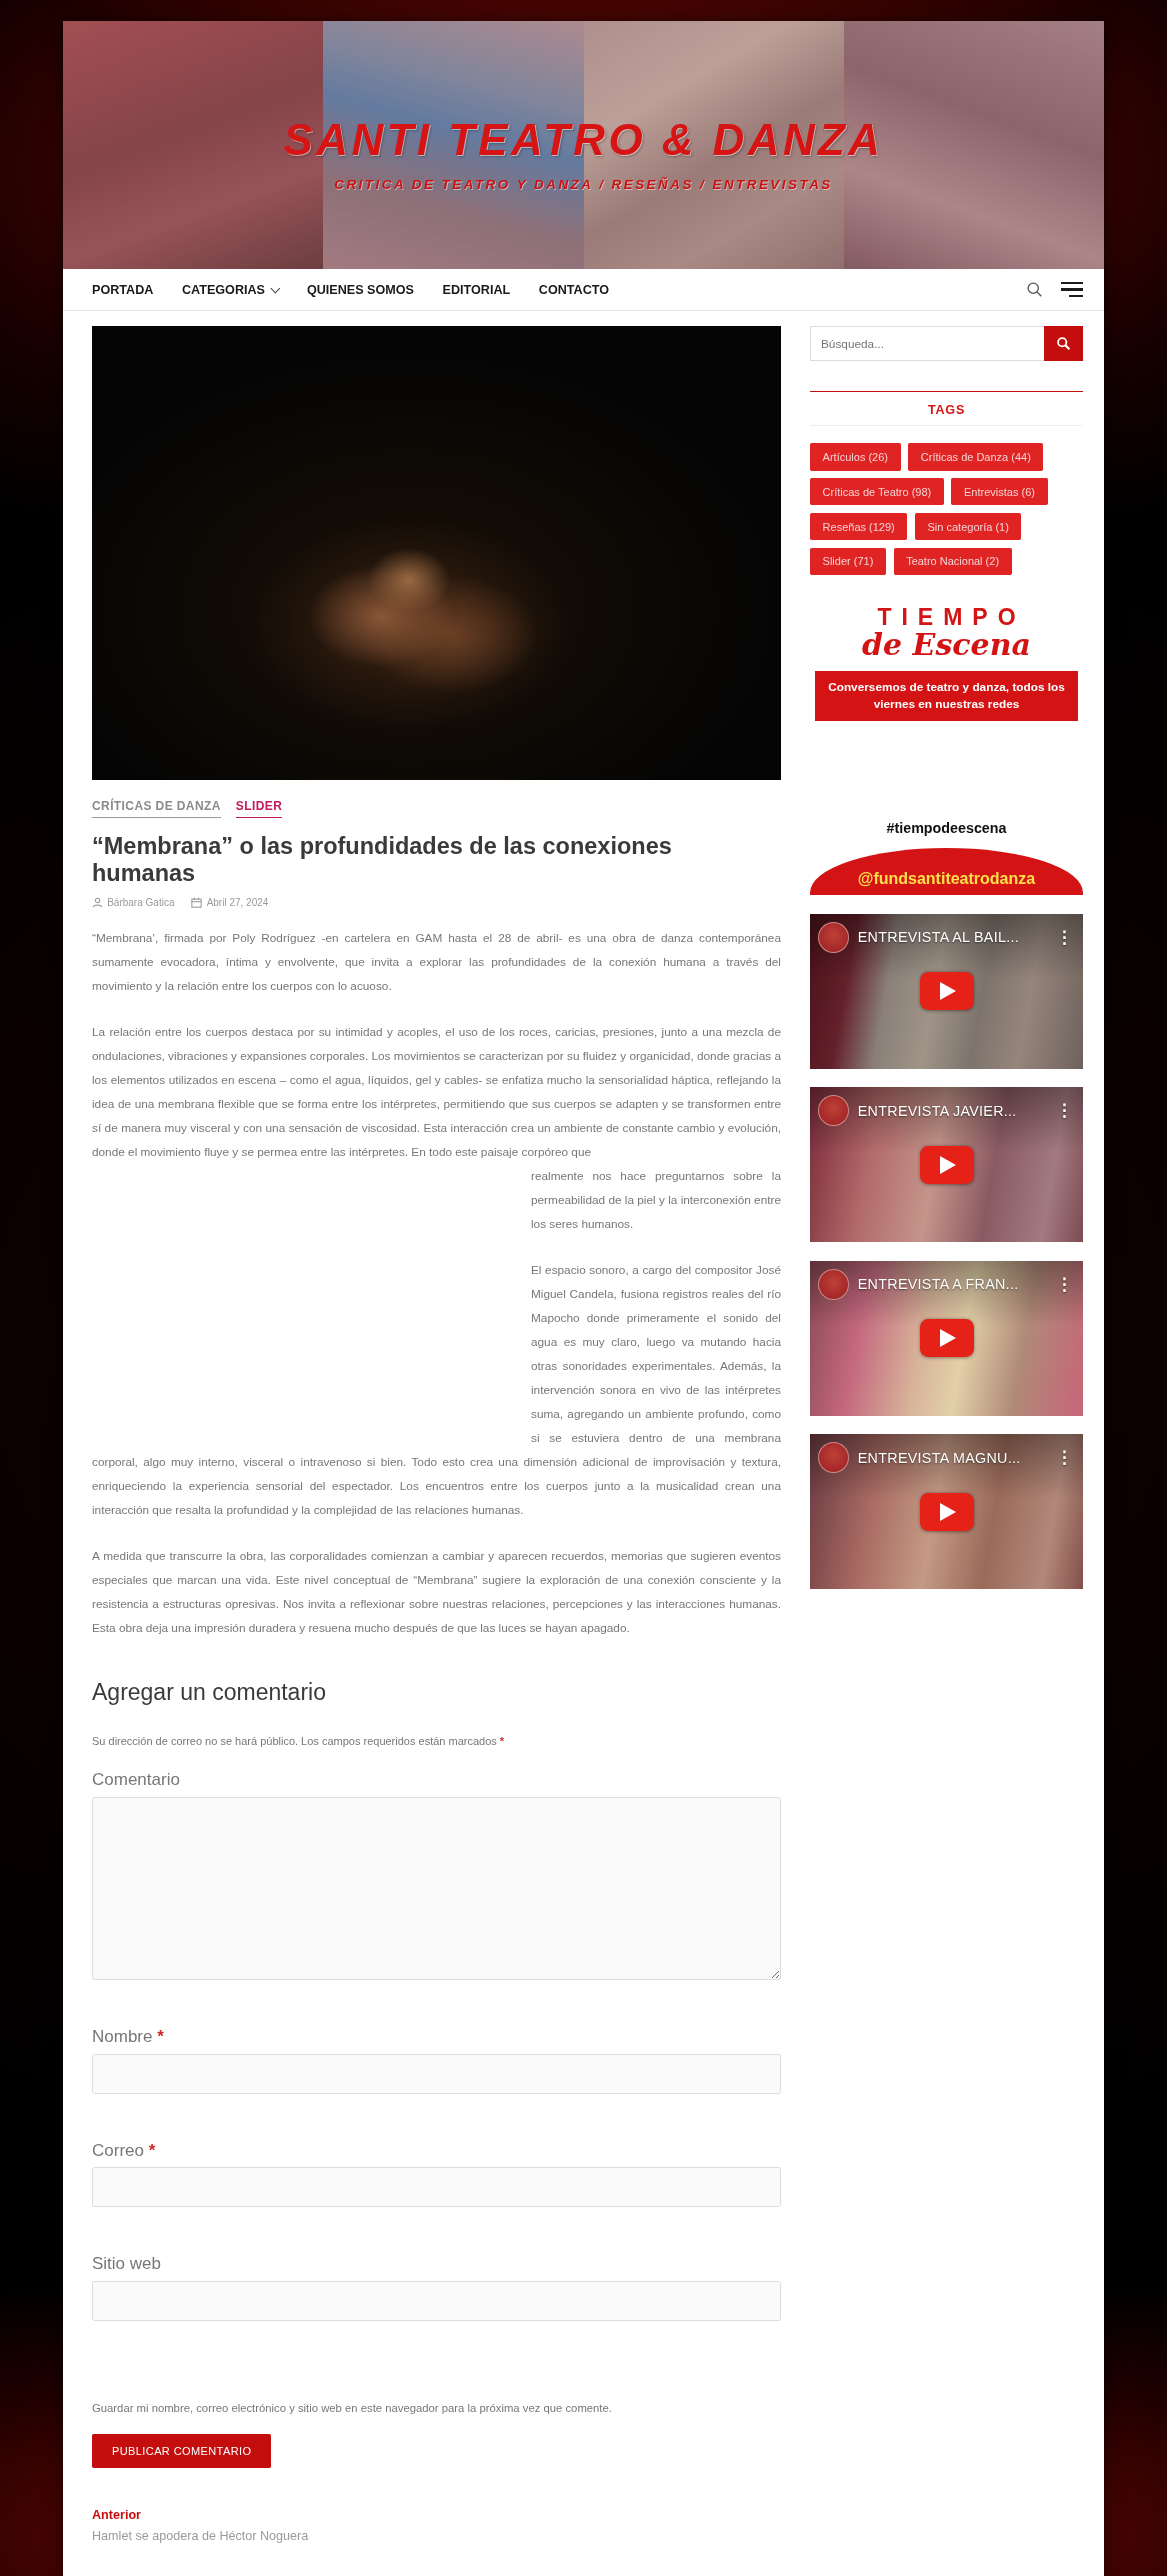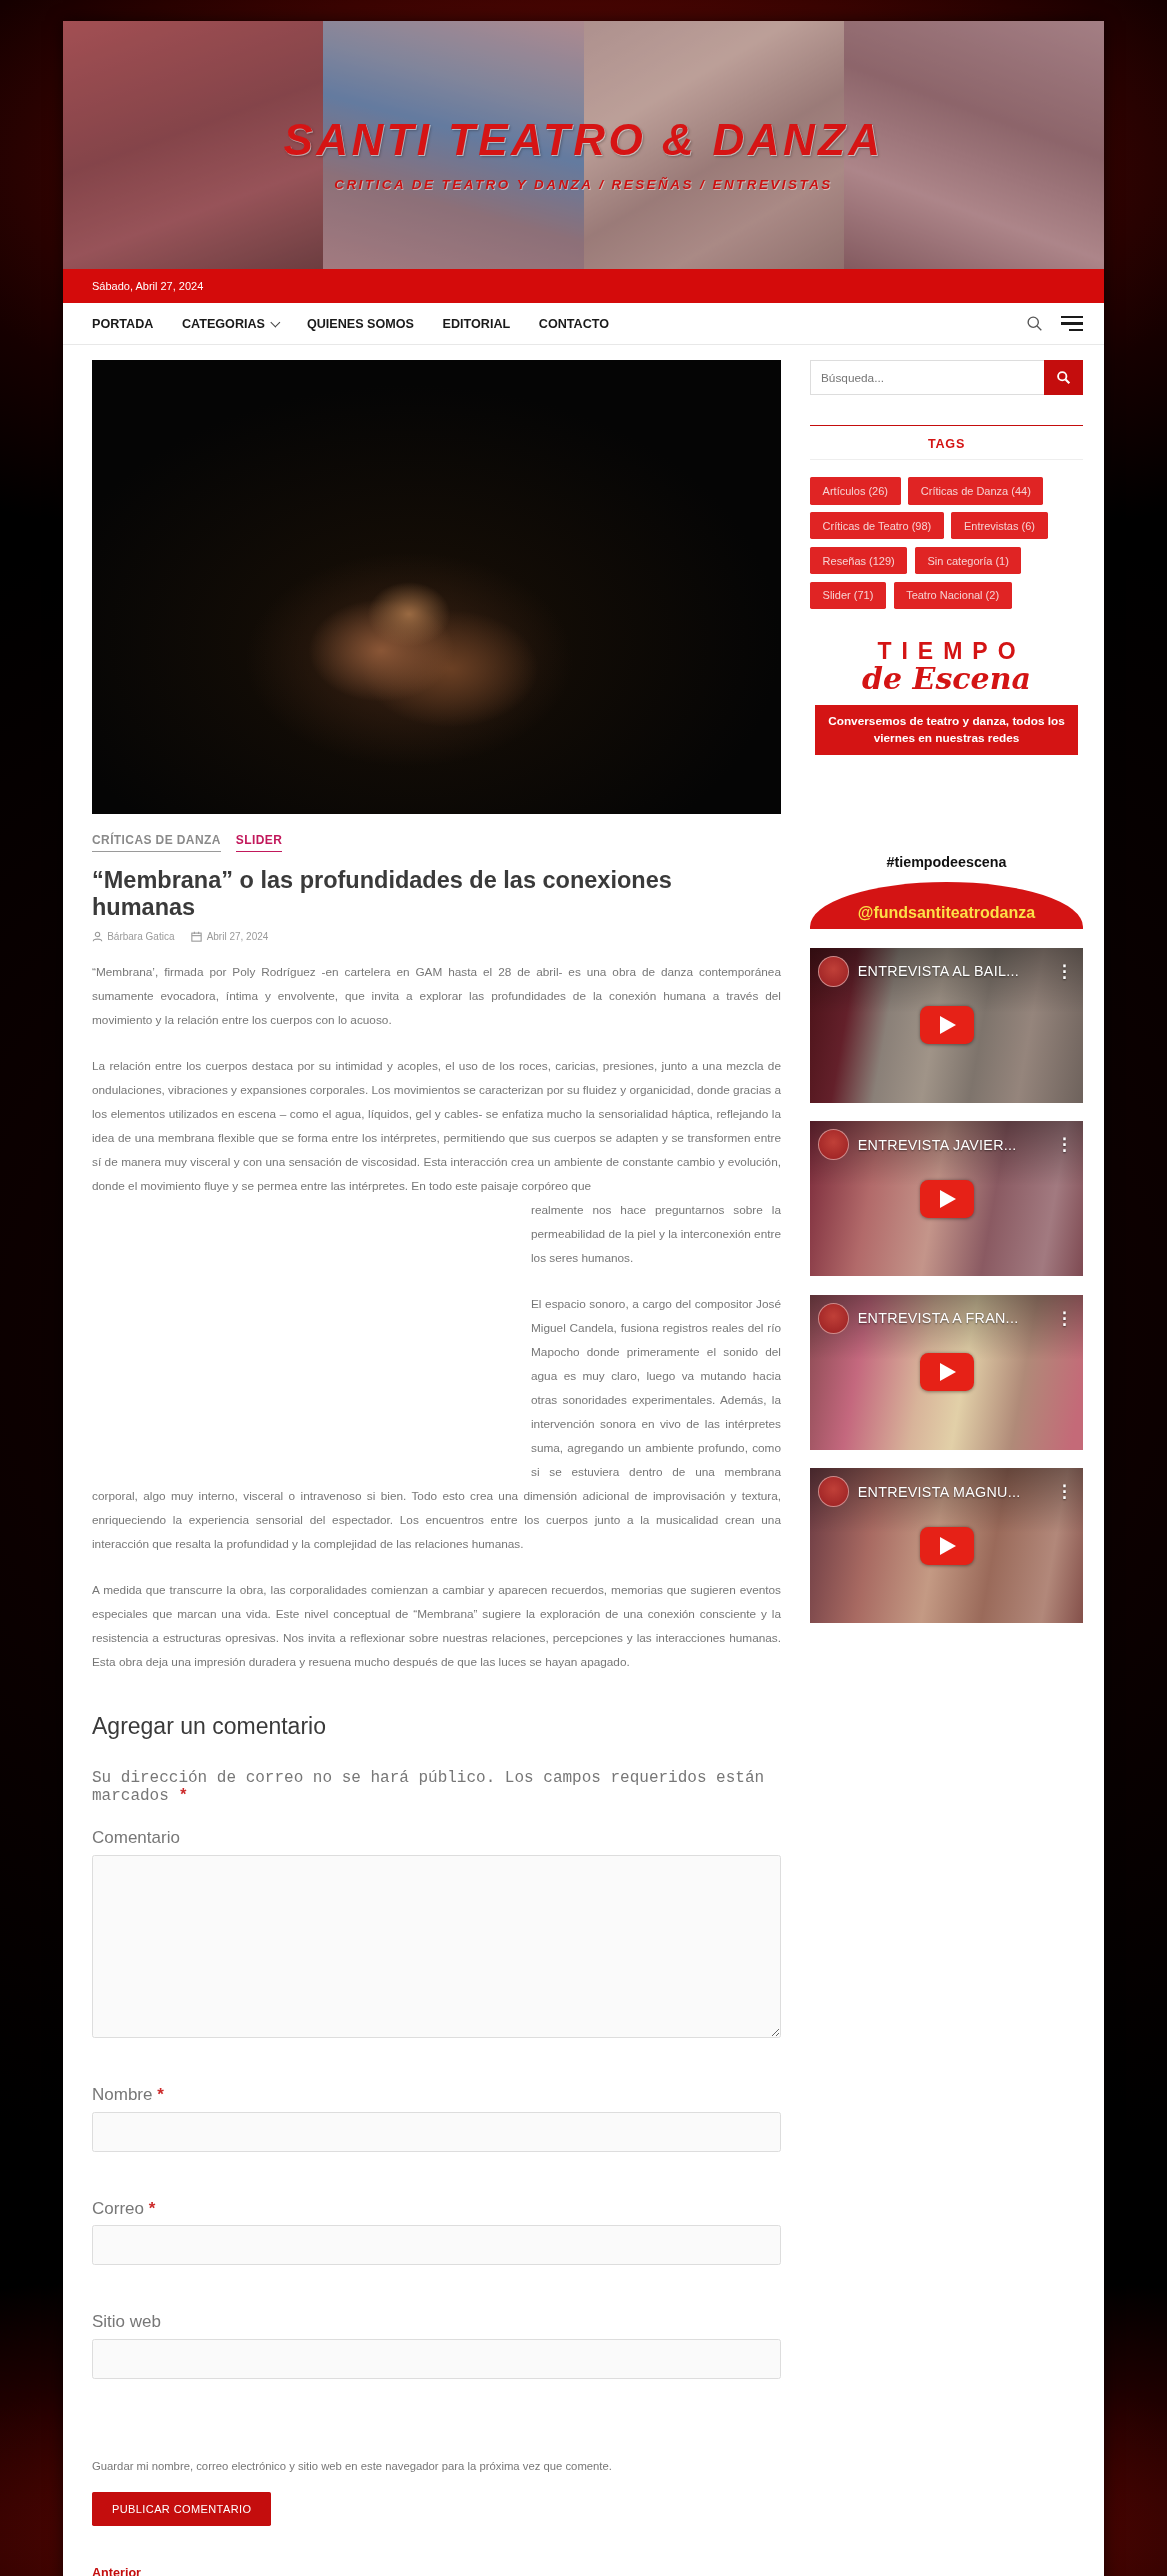--- a/index.html
+++ b/index.html
@@ -57,21 +57,21 @@
   .post-title { font-size:23.5px; font-weight:bold; color:#3a3a3a; margin:15px 0 10px; }
   .meta { display:flex; align-items:center; gap:17px; color:#9a9a9a; font-size:10px; margin-bottom:18.5px; }
   .meta-item { display:flex; align-items:center; gap:4.2px; cursor:pointer; }
   .meta svg { display:block; }
   .article-body p { font-size:11.8px; line-height:24px; color:#777; text-align:justify; margin:0 0 22px; }
   p.joined { margin-bottom:0; }
   .ad-float { float:left; width:424px; height:281px; margin-right:15px; }
 
   
   .comments-title { font-size:23px; color:#3a3a3a; font-weight:normal; margin:39px 0 28.6px; }
-  .form-note { font-size:16px; color:#777; margin-bottom:23.5px;font-family:Liberation Mono, monospace; }
+  .form-note { font-size:11px; color:#777; margin-bottom:23.5px; }
   .req { color:#cc2a2a; font-weight:bold; }
   .f-label { display:block; font-size:17px; color:#777; margin-bottom:6.7px; }
   .f-input, .f-textarea { width:100%; background:#fafafa; border:0.8px solid #ddd; border-radius:2.5px; font-family:"Liberation Sans",sans-serif; font-size:11.8px; color:#555; padding:8.4px; }
   .f-textarea { height:183px; resize:vertical; margin-bottom:44px; }
   .f-input { height:40px; margin-bottom:47px; }
   .save-note { font-size:11.3px; color:#777; margin:34px 0 20px; }
   .submit-btn { background:#c40d0d; color:#fff; border:none; border-radius:1.7px; font-family:"Liberation Sans",sans-serif; font-size:11px; font-weight:normal; letter-spacing:0.4px; padding:11px 20px; cursor:pointer; }
   .post-nav { margin-top:40px; }
   .prev-label { color:#c40d0d; font-size:12.6px; font-weight:bold; margin-bottom:6.7px; cursor:pointer; }
   .prev-title { color:#9a9a9a; font-size:12.6px; cursor:pointer; }
@@ -114,21 +114,20 @@
     <div class="ph ph1"></div>
     <div class="ph ph2"></div>
     <div class="ph ph3"></div>
     <div class="ph ph4"></div>
     <div class="banner-text">
       <div class="site-title">SANTI TEATRO &amp; DANZA</div>
       <div class="site-tagline">CRITICA DE TEATRO Y DANZA / RESEÑAS / ENTREVISTAS</div>
     </div>
   </div>
 
-  <div class="datebar">Sábado, Abril 27, 2024</div>
 
   <div class="navbar">
     <div class="nav-item">PORTADA</div>
     <div class="nav-item">
       <span>CATEGORIAS</span>
       <span class="chev"></span>
     </div>
     <div class="nav-item">QUIENES SOMOS</div>
     <div class="nav-item">EDITORIAL</div>
     <div class="nav-item">CONTACTO</div>

